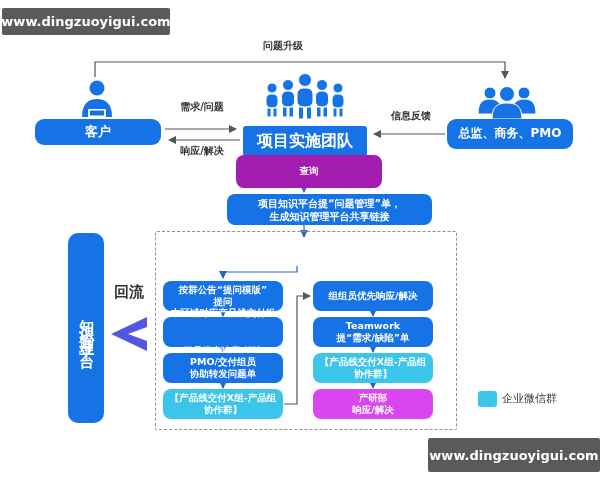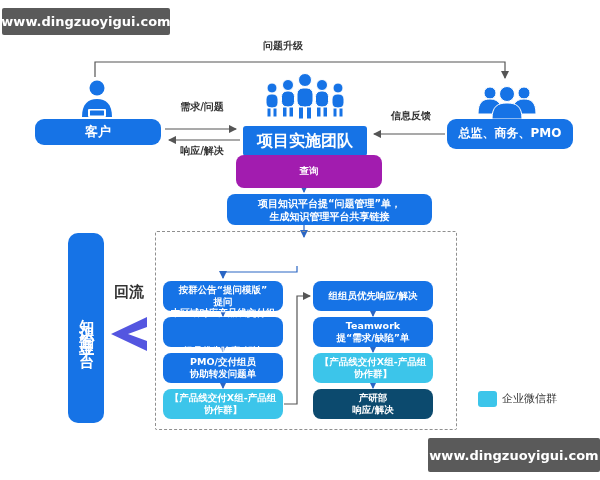--- a/index.html
+++ b/index.html
@@ -5,21 +5,21 @@
   html,body{margin:0;padding:0;background:#fff;}
   #stage{position:relative;width:600px;height:480px;background:#fff;overflow:hidden;
          font-family:"DejaVu Sans","Liberation Sans",sans-serif;}
   svg.lines{position:absolute;left:0;top:0;z-index:1;}
   .g{stroke:#555;fill:none;stroke-width:1.2;}
   .b{stroke:#2b66c4;fill:none;stroke-width:1.2;}
   .box{position:absolute;z-index:2;display:flex;flex-direction:column;align-items:center;
        justify-content:center;color:#fff;font-weight:bold;text-align:center;line-height:1.3;
        border-radius:8px;}
   .blue{background:#1673e6;}
-  .bright{background:#0c4a6e;}
+  .bright{background:#d946ef;}
   .cyan{background:#3cc5ea;}
   .purple{background:#a21caf;}
   .lbl{position:absolute;z-index:3;color:#333;font-weight:bold;text-align:center;
        font-size:10px;line-height:1.1;}
   .wm{position:absolute;z-index:4;background:#5a5a5a;color:#fff;font-weight:bold;
       display:flex;align-items:center;justify-content:center;font-size:13px;border-radius:2px;}
   .icon{position:absolute;z-index:2;}
   #dashed{position:absolute;z-index:1;border:1.6px dashed #8f8f8f;border-radius:2px;
           left:155px;top:231px;width:300px;height:197px;}
   #km-bar{left:68px;top:233px;width:36px;height:190px;border-radius:10px;}

